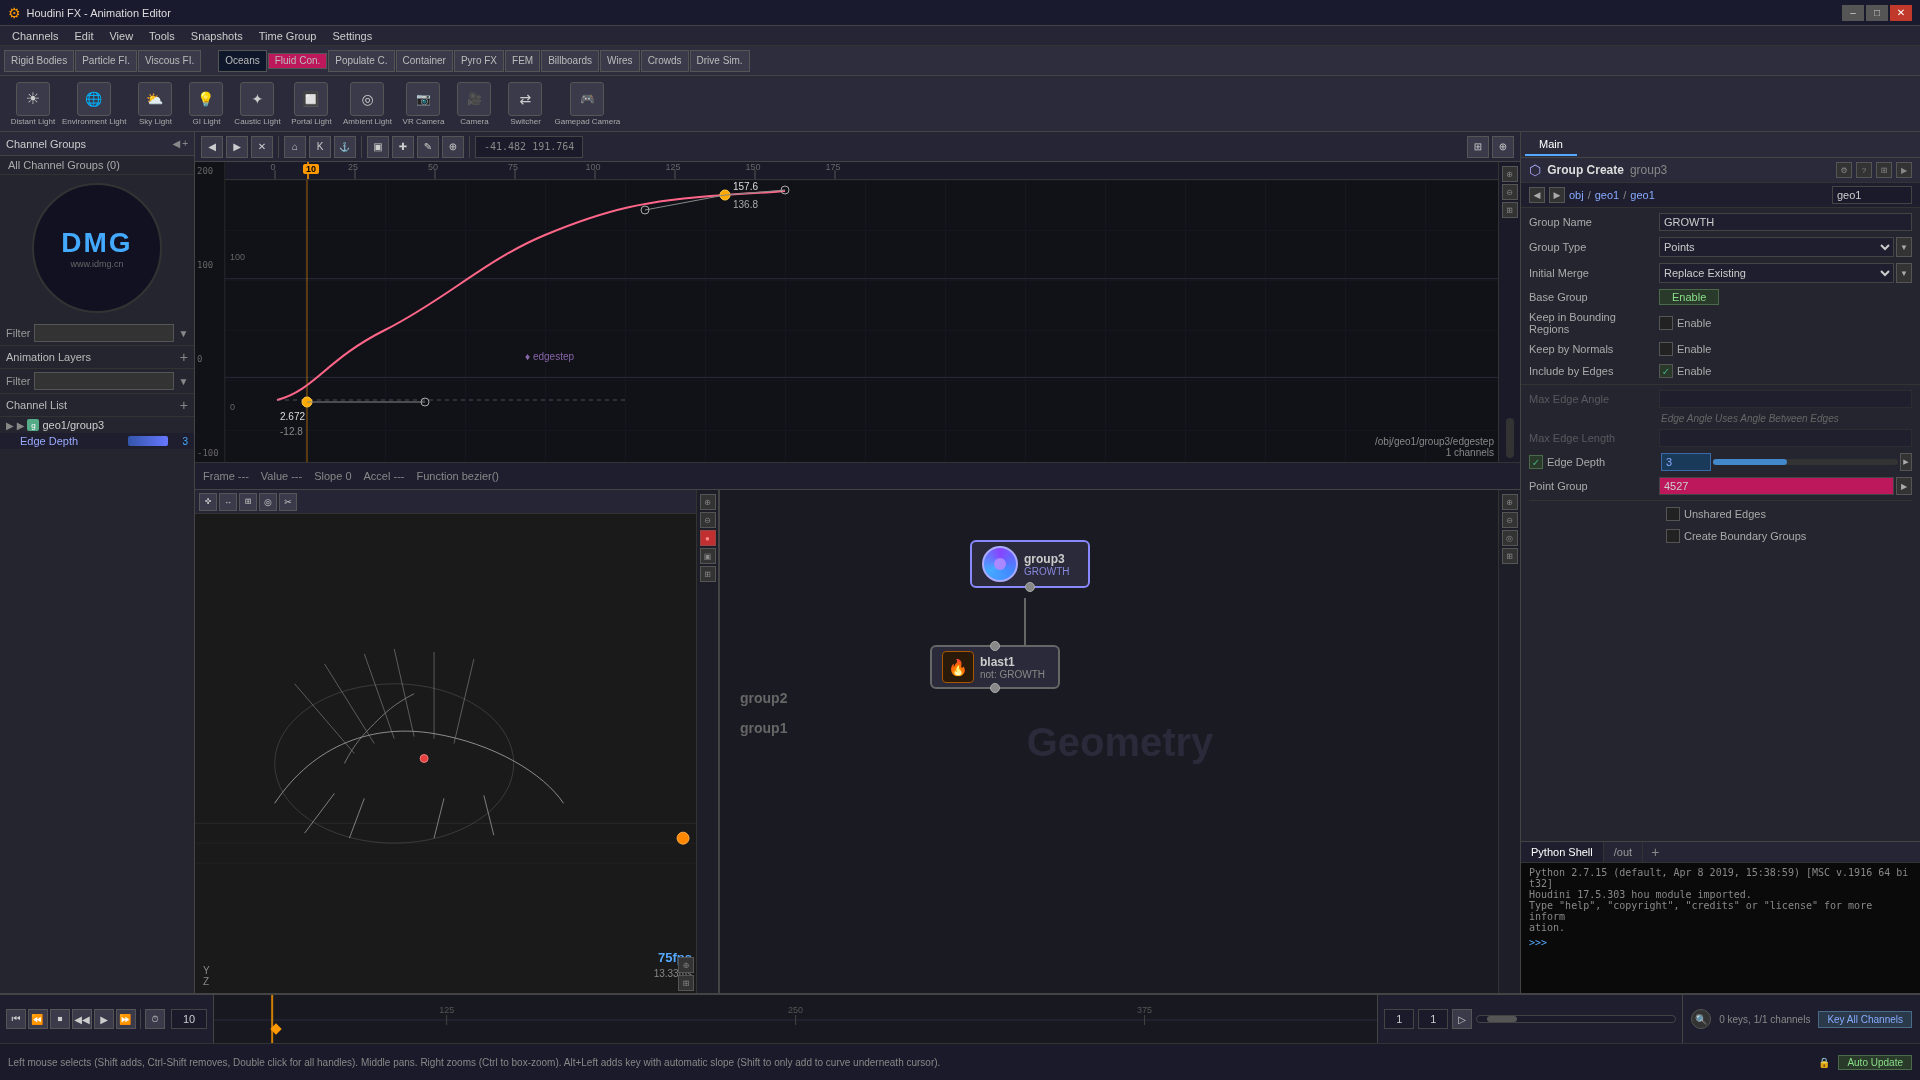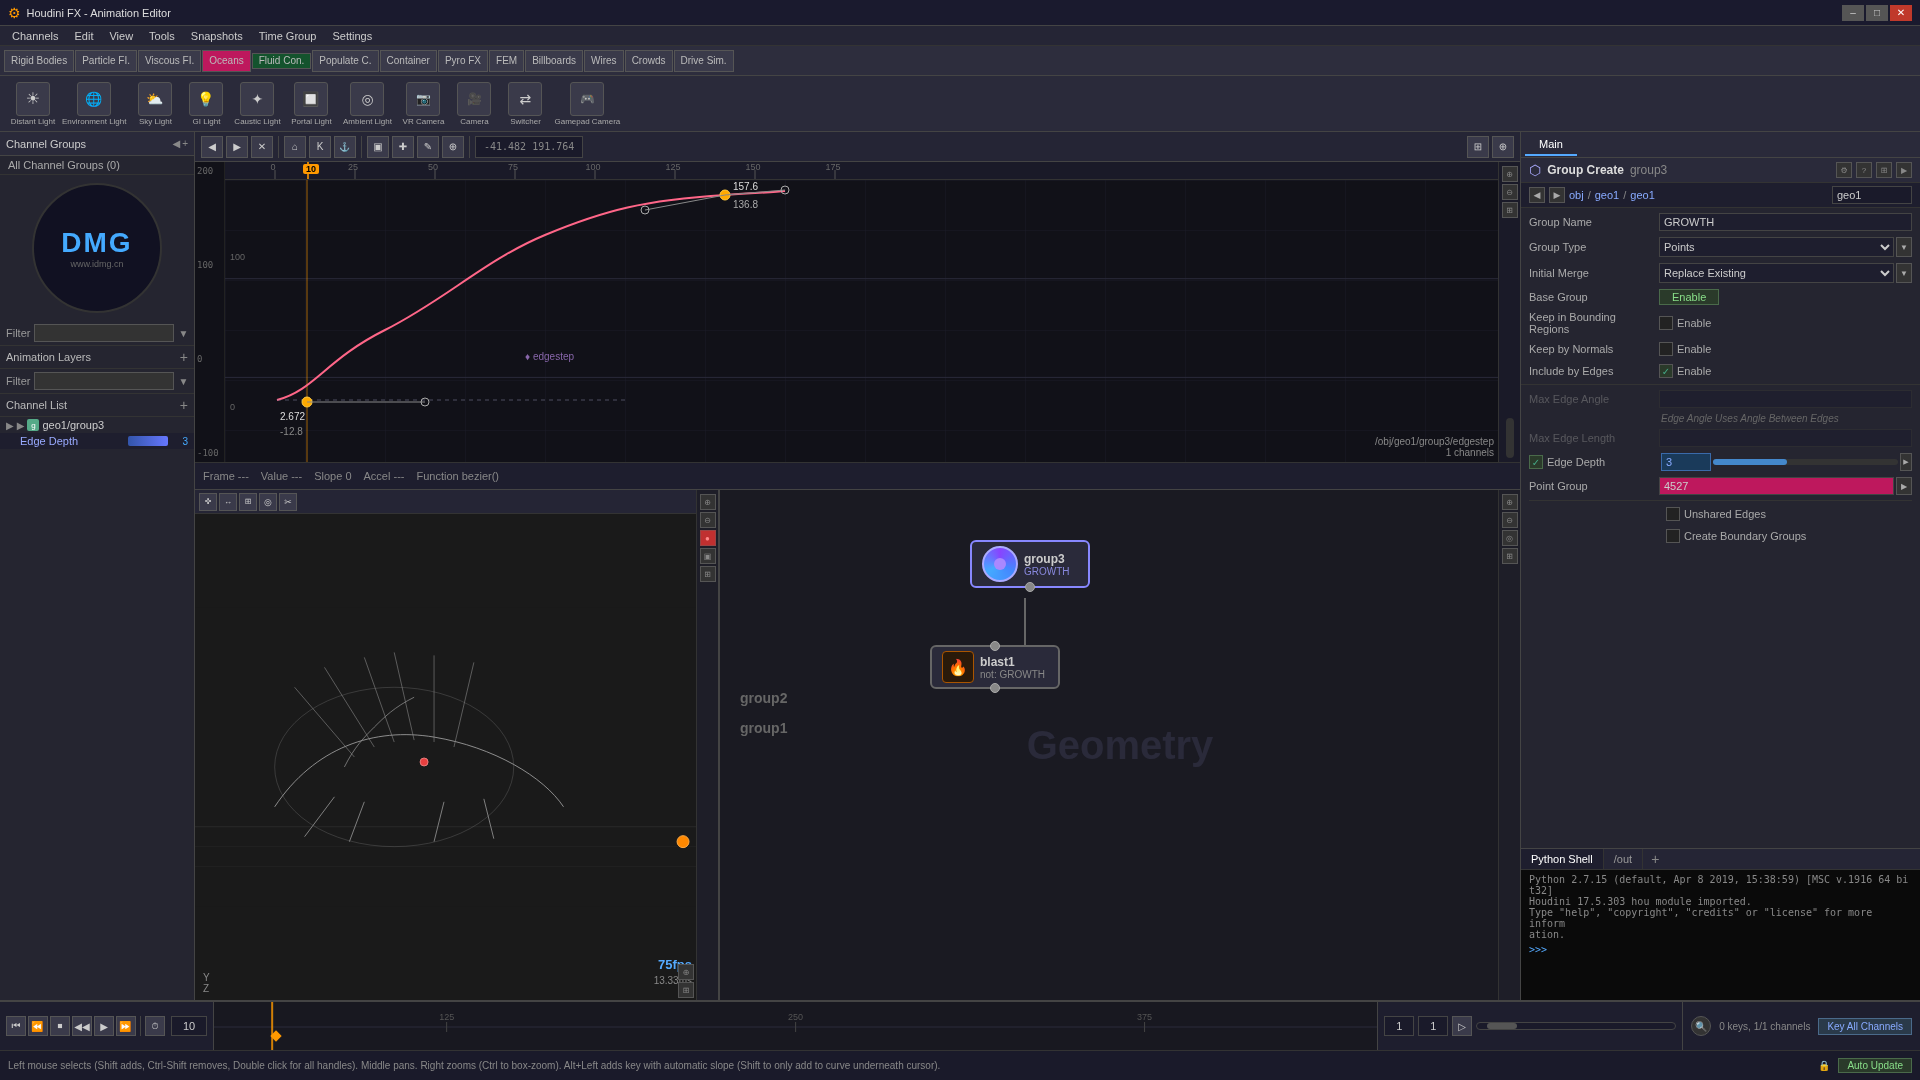--- a/index.html
+++ b/index.html
@@ -29,22 +29,22 @@
     <div style="padding:2px 8px; color:#ccc; font-size:11px; cursor:pointer;">Tools</div>
     <div style="padding:2px 8px; color:#ccc; font-size:11px; cursor:pointer;">Snapshots</div>
     <div style="padding:2px 8px; color:#ccc; font-size:11px; cursor:pointer;">Time Group</div>
     <div style="padding:2px 8px; color:#ccc; font-size:11px; cursor:pointer;">Settings</div>
   </div>
 
   <div style="background:#2d2d3d; height:30px; display:flex; align-items:center; padding:0 4px; gap:1px; border-bottom:1px solid #444; flex-shrink:0; overflow:hidden;">
     <div style="background:#3a3a4a; border:1px solid #555; color:#bbb; padding:2px 6px; font-size:10px; cursor:pointer; height:22px; display:flex; align-items:center; white-space:nowrap;">Rigid Bodies</div>
     <div style="background:#3a3a4a; border:1px solid #555; color:#bbb; padding:2px 6px; font-size:10px; cursor:pointer; height:22px; display:flex; align-items:center; white-space:nowrap;">Particle FI.</div>
     <div style="background:#3a3a4a; border:1px solid #555; color:#bbb; padding:2px 6px; font-size:10px; cursor:pointer; height:22px; display:flex; align-items:center; white-space:nowrap;">Viscous FI.</div>
-    <div style="background:#be185d; border:1px solid #555; color:#bbb; padding:0 6px; font-size:10px; cursor:pointer; height:22px; display:flex; align-items:center; white-space:nowrap;">Oceans</div>
-    <div style="background:#14532d; border:1px solid #555; color:#bbb; padding:2px 6px; font-size:10px; cursor:pointer; height:16px; display:flex; align-items:center; white-space:nowrap;">Fluid Con.</div>
+    <div style="background:#0f172a; border:1px solid #555; color:#bbb; padding:0 6px; font-size:10px; cursor:pointer; height:22px; display:flex; align-items:center; white-space:nowrap;margin-left:16px;">Oceans</div>
+    <div style="background:#be185d; border:1px solid #555; color:#bbb; padding:2px 6px; font-size:10px; cursor:pointer; height:16px; display:flex; align-items:center; white-space:nowrap;">Fluid Con.</div>
     <div style="background:#3a3a4a; border:1px solid #555; color:#bbb; padding:2px 6px; font-size:10px; cursor:pointer; height:22px; display:flex; align-items:center; white-space:nowrap;">Populate C.</div>
     <div style="background:#3a3a4a; border:1px solid #555; color:#bbb; padding:2px 6px; font-size:10px; cursor:pointer; height:22px; display:flex; align-items:center; white-space:nowrap;">Container</div>
     <div style="background:#3a3a4a; border:1px solid #555; color:#bbb; padding:2px 6px; font-size:10px; cursor:pointer; height:22px; display:flex; align-items:center; white-space:nowrap;">Pyro FX</div>
     <div style="background:#3a3a4a; border:1px solid #555; color:#bbb; padding:2px 6px; font-size:10px; cursor:pointer; height:22px; display:flex; align-items:center; white-space:nowrap;">FEM</div>
     <div style="background:#3a3a4a; border:1px solid #555; color:#bbb; padding:2px 6px; font-size:10px; cursor:pointer; height:22px; display:flex; align-items:center; white-space:nowrap;">Billboards</div>
     <div style="background:#3a3a4a; border:1px solid #555; color:#bbb; padding:2px 6px; font-size:10px; cursor:pointer; height:22px; display:flex; align-items:center; white-space:nowrap;">Wires</div>
     <div style="background:#3a3a4a; border:1px solid #555; color:#bbb; padding:2px 6px; font-size:10px; cursor:pointer; height:22px; display:flex; align-items:center; white-space:nowrap;">Crowds</div>
     <div style="background:#3a3a4a; border:1px solid #555; color:#bbb; padding:2px 6px; font-size:10px; cursor:pointer; height:22px; display:flex; align-items:center; white-space:nowrap;">Drive Sim.</div>
   </div>
 
@@ -610,21 +610,21 @@
       </div>
     </div>
 
     <div style="display:flex; align-items:center; gap:8px; padding:0 8px; border-left:1px solid #444; flex-shrink:0; height:100%;">
       <div style="width:20px; height:20px; background:#333; border:1px solid #555; border-radius:50%; display:flex; align-items:center; justify-content:center; font-size:10px; cursor:pointer; color:#888;">🔍</div>
       <span style="color:#888; font-size:10px; white-space:nowrap;">0 keys, 1/1 channels</span>
       <button style="background:#2a3a4a; border:1px solid #4a6a8a; color:#8af; font-size:10px; padding:2px 8px; cursor:pointer; white-space:nowrap;">Key All Channels</button>
     </div>
   </div>
 
-  <div style="height:30px; background:#1a1a2a; border-top:1px solid #333; display:flex; align-items:center; padding:0 8px; font-size:10px; color:#888; justify-content:space-between; flex-shrink:0;">
+  <div style="height:37px; background:#1a1a2a; border-top:1px solid #333; display:flex; align-items:center; padding:0 8px; font-size:10px; color:#888; justify-content:space-between; flex-shrink:0;">
     <span style="overflow:hidden; text-overflow:ellipsis; white-space:nowrap; flex:1;">Left mouse selects (Shift adds, Ctrl-Shift removes, Double click for all handles). Middle pans. Right zooms (Ctrl to box-zoom). Alt+Left adds key with automatic slope (Shift to only add to curve underneath cursor).</span>
     <div style="display:flex; align-items:center; gap:8px; flex-shrink:0;">
       <div style="font-size:10px; cursor:pointer; color:#888;">🔒</div>
       <button style="background:#2a3a2a; border:1px solid #4a6a4a; color:#8d8; font-size:10px; padding:1px 8px; cursor:pointer;">Auto Update</button>
     </div>
   </div>
 
 </div>
 
 </body></html>

